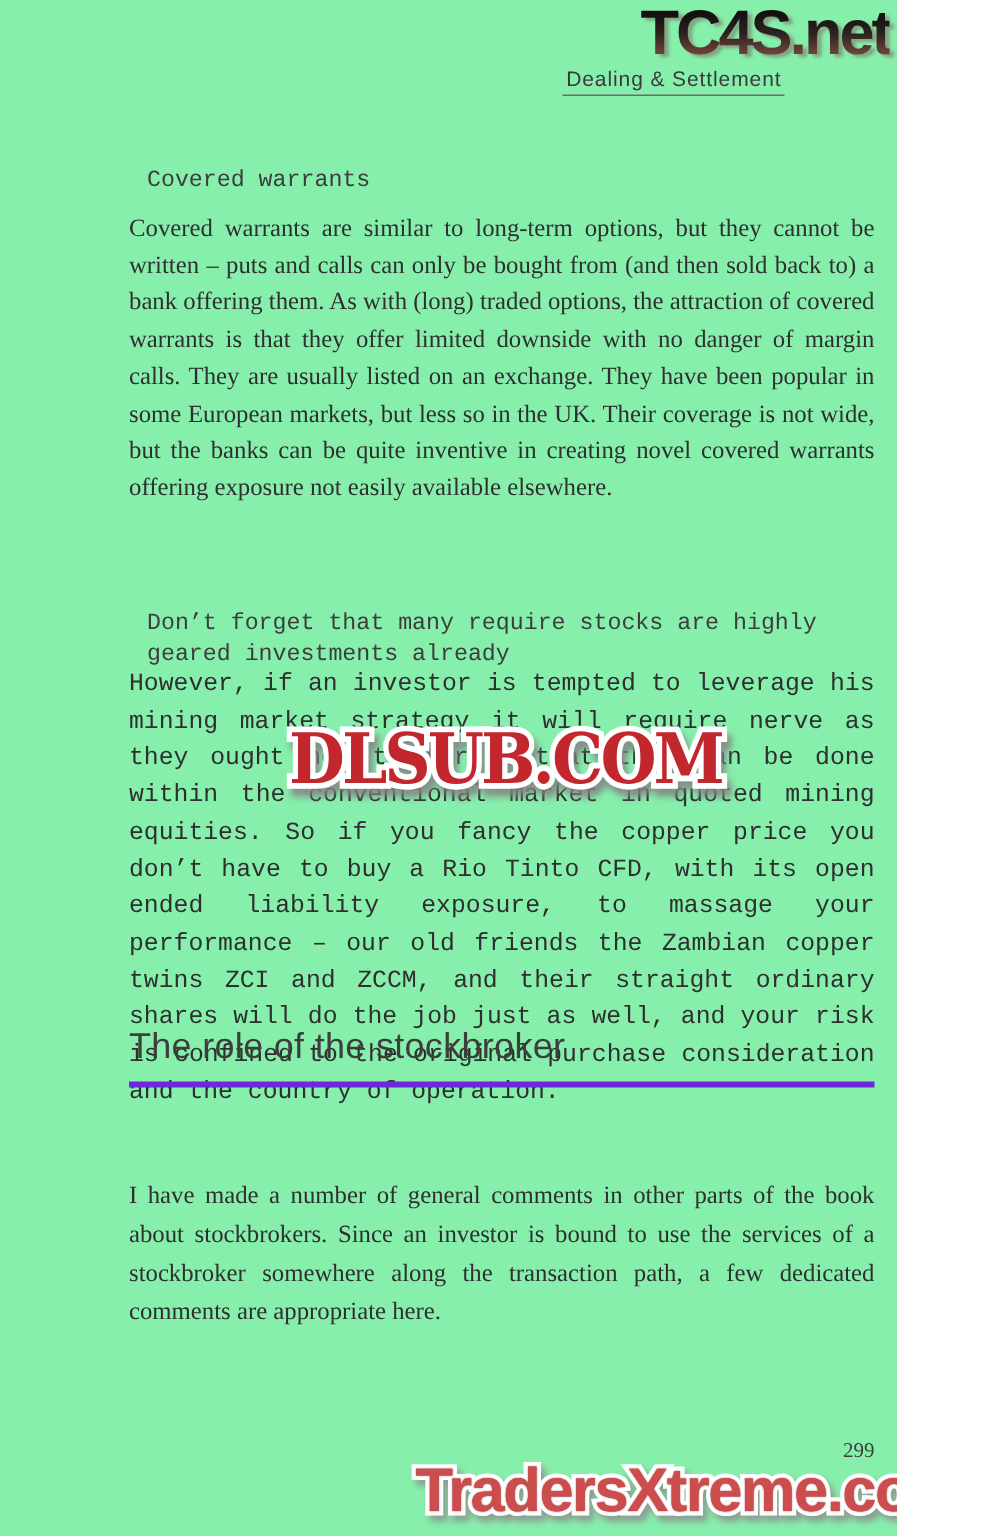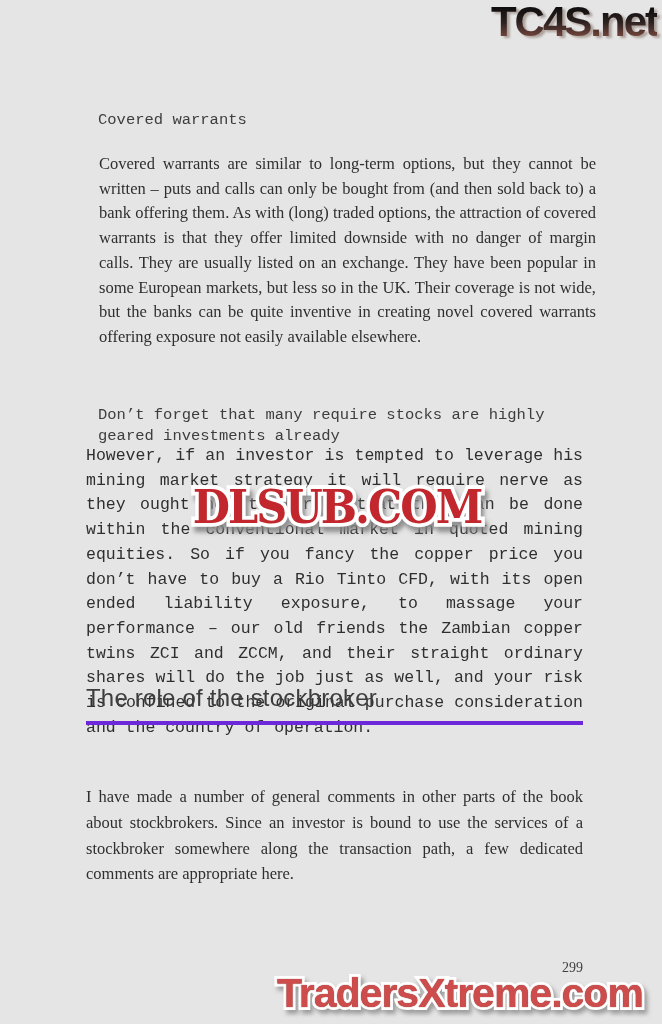--- a/index.html
+++ b/index.html
@@ -1,19 +1,19 @@
 <!DOCTYPE html>
 <html><head>
 <meta charset="utf-8">
 <style>
   html,body{margin:0;padding:0;background:#ffffff;}
   .page{
     position:relative;
-    width:662px;height:1024px;
-    background:#e5e5e5;
+    width:598px;height:1024px;
+    background:#86efac;
     overflow:hidden;
     font-family:"Liberation Serif", serif;
   }
 
   
   .logo-wrap{position:absolute;top:0px;right:5px;text-align:right;}
   .logo-title{
     font-family:"Liberation Sans", sans-serif;
     font-weight:bold;
     font-size:42px;
@@ -69,21 +69,21 @@
     color:#3d3d3d;
   }
   .body-para{
     position:absolute;left:0;width:100%;
     margin:0;
     font-size:16.5px;
     line-height:24.7px;
     text-align:justify;
     color:#2f2f2f;
   }
-  .para-covered{top:152px;margin-left:13px;}
+  .para-covered{top:140px;}
   .para-mining{top:444px;font-family:Liberation Mono, monospace;}
   .para-stockbroker{top:784px;line-height:25.8px;}
 
   
   .dlsub{
     position:absolute;left:182px;top:482px;width:310px;
     text-align:center;
     font-family:"DejaVu Serif", serif;
     font-weight:bold;
     font-size:43px;
@@ -115,20 +115,21 @@
     color:#3f3f3f;
   }
 </style>
 </head>
 <body>
 
 <div class="page">
 
   <header class="logo-wrap">
     <div class="logo-title">TC4S.net</div>
+    <div class="logo-subtitle">Dealing &amp; Settlement</div>
   </header>
 
   <main class="content">
     <h3 class="h-small heading-covered">Covered warrants</h3>
     <p class="body-para para-covered">Covered warrants are similar to long-term options, but they cannot be written – puts and calls can only be bought from (and then sold back to) a bank offering them. As with (long) traded options, the attraction of covered warrants is that they offer limited downside with no danger of margin calls. They are usually listed on an exchange. They have been popular in some European markets, but less so in the UK. Their coverage is not wide, but the banks can be quite inventive in creating novel covered warrants offering exposure not easily available elsewhere.</p>
 
     <h3 class="h-small heading-mining">Don’t forget that many require stocks are highly geared investments already</h3>
     <p class="body-para para-mining">However, if an investor is tempted to leverage his mining market strategy it will require nerve as they ought not to forget that this can be done within the conventional market in quoted mining equities. So if you fancy the copper price you don’t have to buy a Rio Tinto CFD, with its open ended liability exposure, to massage your performance – our old friends the Zambian copper twins ZCI and ZCCM, and their straight ordinary shares will do the job just as well, and your risk is confined to the original purchase consideration and the country of operation.</p>
 
     <h1 class="h-large">The role of the stockbroker</h1>

